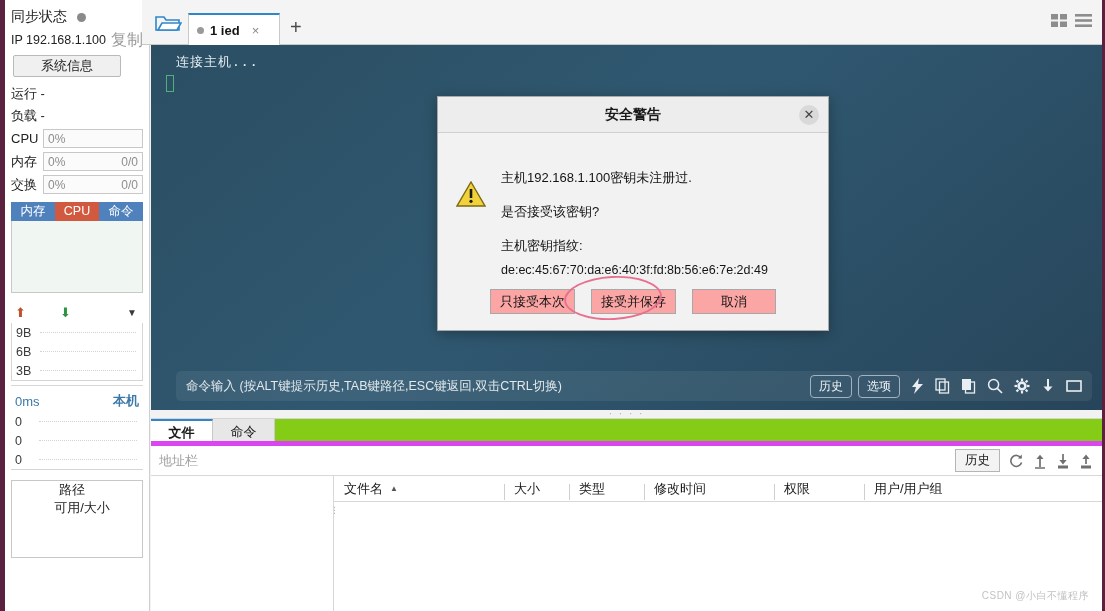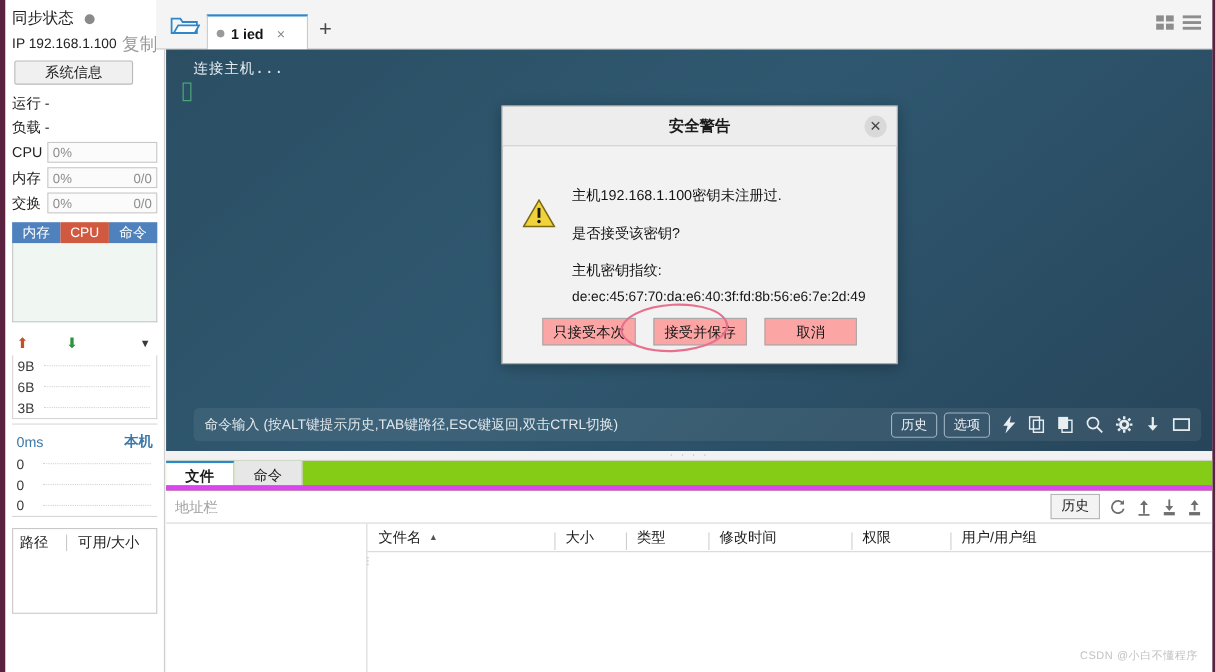--- a/index.html
+++ b/index.html
@@ -94,21 +94,21 @@
     display: flex; justify-content: space-between; align-items: center;
     height: 22px; padding: 0 4px; margin-top: 4px;
   }
   .lat-ms { color: #3c78a8; font-size: 13px; }
   .lat-host { color: #3c78a8; font-size: 13px; font-weight: bold; }
   .lat-graph { height: 58px; border-bottom: 1px solid #d5d5d5; }
 
   .fs-panel {
     margin-top: 10px; border: 1px solid #c8c8c8; height: 78px; background: #fff;
   }
-  .fs-head { display: flex; height: 24px; align-items: center; font-size: 13px; color: #222; }
+  .fs-head { display: flex; height: 24px; align-items: center; font-size: 13px; color: #222; flex-direction: column; }
   .fs-c1 { width: 48px; padding-left: 6px; }
   .fs-div { width: 1px; height: 15px; background: #c9c9c9; }
   .fs-c2 { padding-left: 10px; }
 
   
   .tabbar {
     position: absolute; left: 142px; top: 0; right: 3px; height: 45px;
     background: #f4f4f4; border-bottom: 1px solid #c9c9c9;
   }
   .folder-ico {
@@ -208,24 +208,23 @@
 
   
   .vsplit {
     position: absolute; left: 330px; top: 505px; width: 4px; height: 100px;
     color: #b3b3b3; font-size: 9px; text-align: center; cursor: col-resize;
   }
 
   
   .overlay { position: absolute; inset: 0; }
   .dialog {
-    position: absolute; left: 437px; top: 96px; width: 360px; height: 235px;
+    position: absolute; left: 437px; top: 96px; width: 392px; height: 235px;
     background: #f2f2f2; border: 1px solid #a9a9a9;
     box-shadow: 0 3px 12px rgba(0,0,0,0.30);
-    margin-left: 19px;
   }
   .dlg-title {
     height: 36px; background: #ededed; border-bottom: 1px solid #d0d0d0;
     display: flex; align-items: center; justify-content: center;
     font-size: 14px; font-weight: bold; color: #1a1a1a; position: relative;
   }
   .dlg-close {
     position: absolute; right: 9px; top: 8px; width: 20px; height: 20px;
     border-radius: 50%; background: #d9d9d9; color: #444;
     font-size: 13px; line-height: 20px; text-align: center; cursor: pointer;

